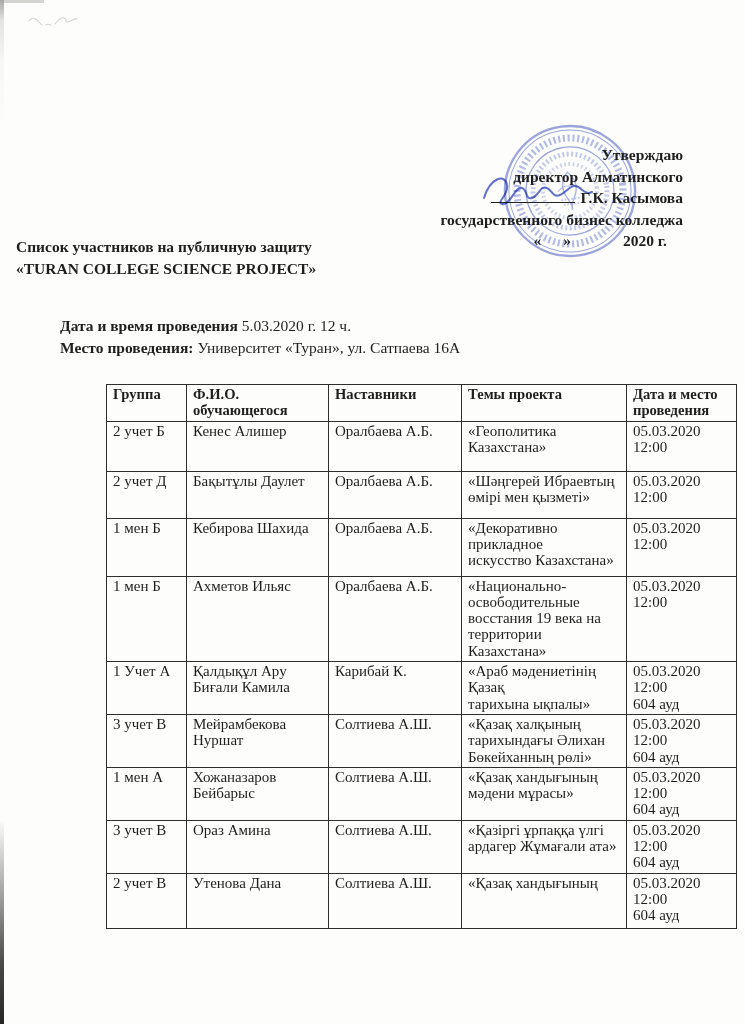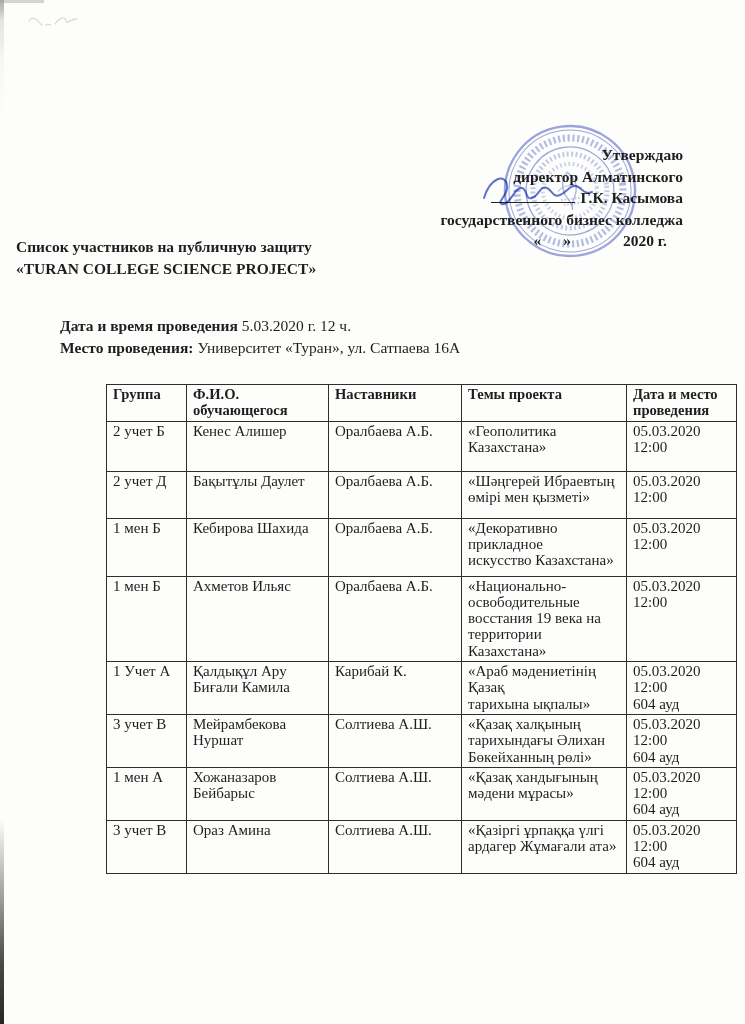--- a/index.html
+++ b/index.html
@@ -182,18 +182,27 @@
           <tr style="height: 53px;">
             <td>3 учет В</td>
             <td>Ораз Амина</td>
             <td>Солтиева А.Ш.</td>
             <td>«Қазіргі ұрпаққа үлгі
 ардагер Жұмағали ата»</td>
             <td>05.03.2020
 12:00
 604 ауд</td>
           </tr>
+          <tr style="height: 55px;">
+            <td>2 учет В</td>
+            <td>Утенова Дана</td>
+            <td>Солтиева А.Ш.</td>
+            <td>«Қазақ хандығының</td>
+            <td>05.03.2020
+12:00
+604 ауд</td>
+          </tr>
         </tbody>
     </table>
   </div>
 
   <div class="scan-left-edge"></div>
 </div>
 
 </body></html>

